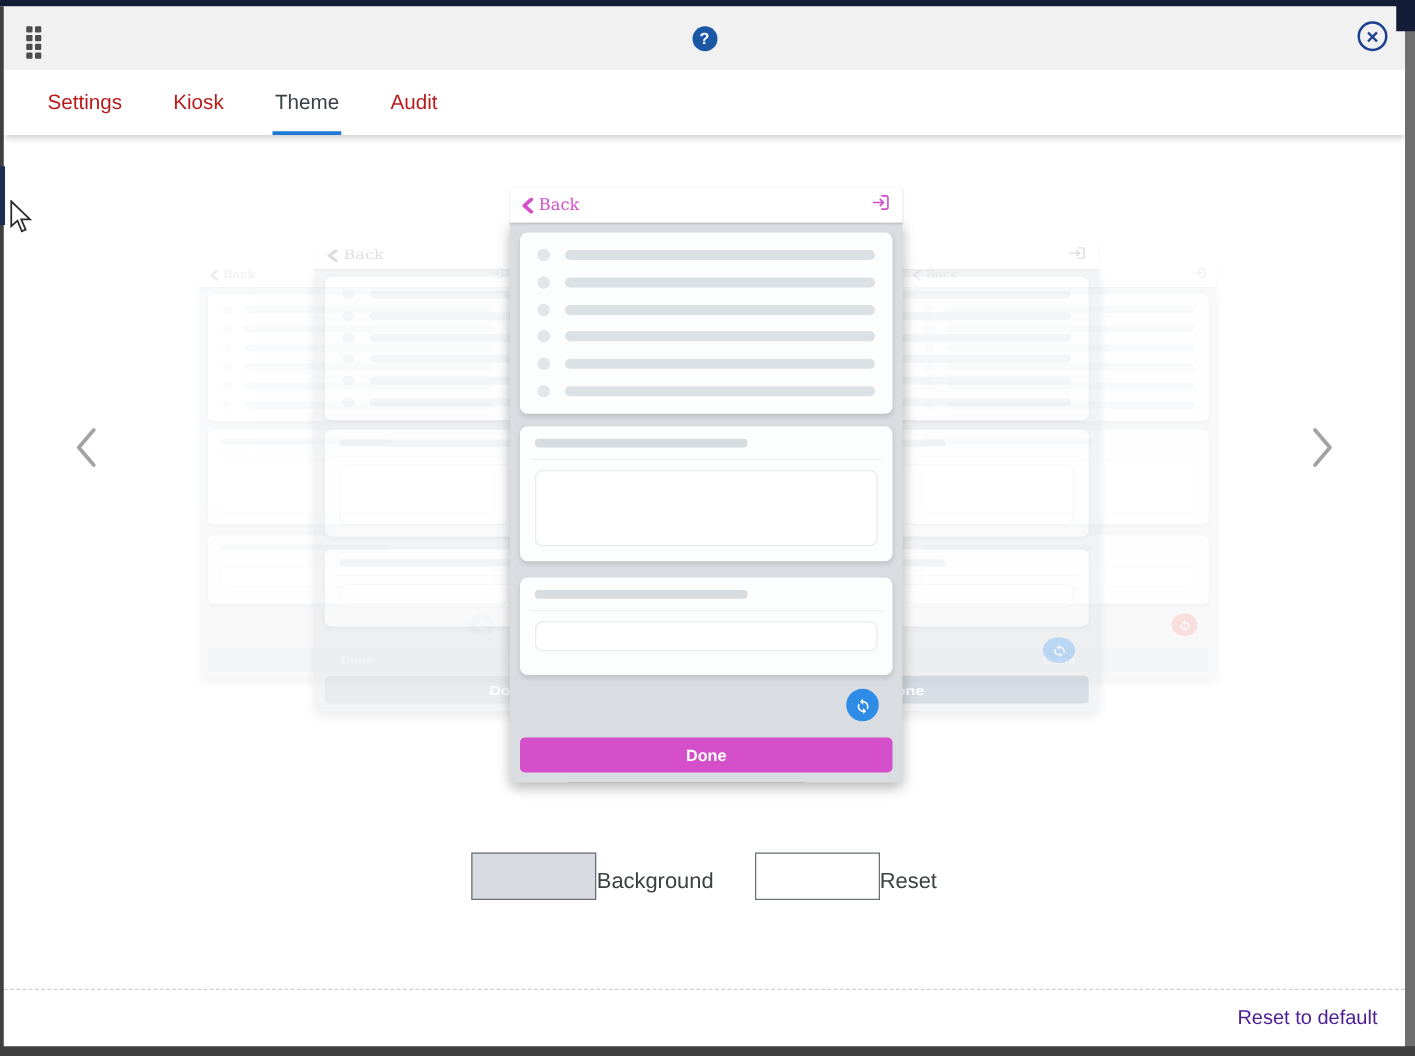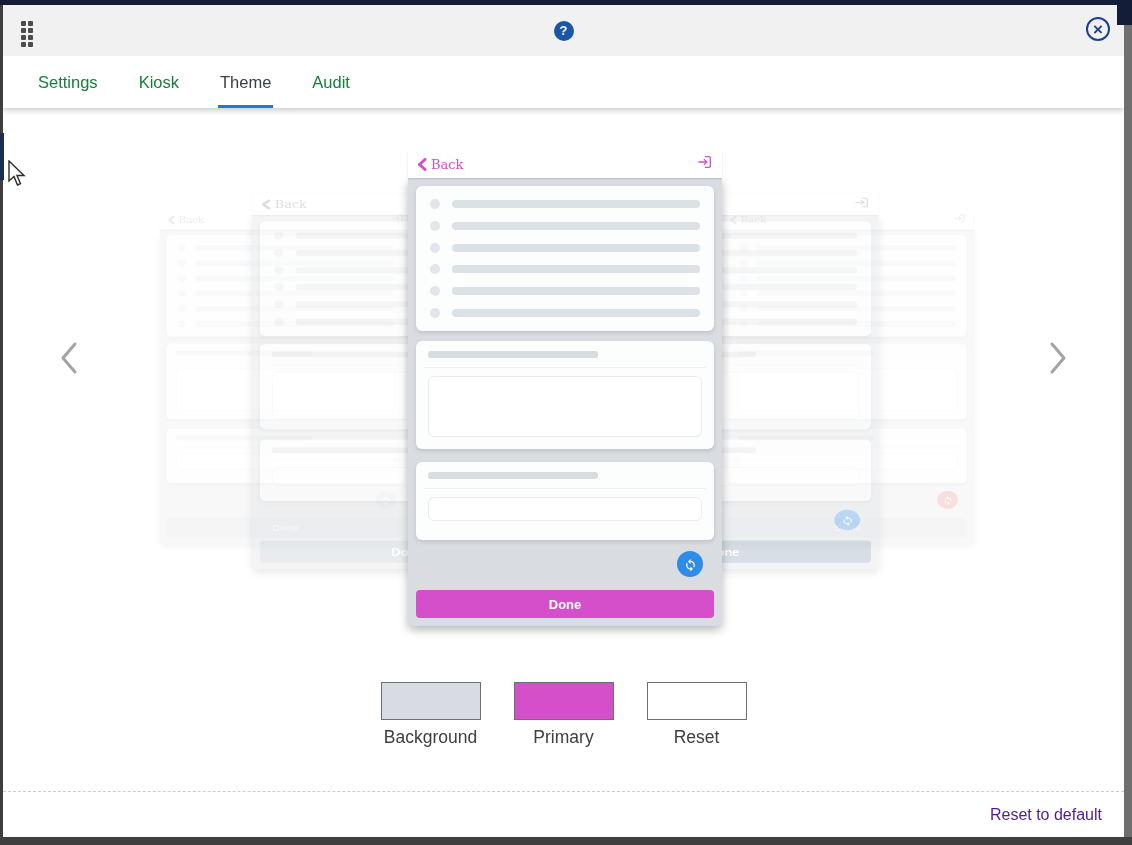--- a/index.html
+++ b/index.html
@@ -35,21 +35,21 @@
     border:2px solid #1c3f8f; color:#1c3f8f; background:transparent;
     font-size:17px; font-weight:bold; line-height:22px; text-align:center; cursor:pointer; padding:0;
   }
 
   
   .tab-bar {
     position:absolute; top:56px; left:3px; right:8px; height:52px; background:#fff;
     display:flex; align-items:stretch; padding-left:33px; gap:37px; z-index:4;
     box-shadow:0 3px 5px rgba(0,0,0,0.18);
   }
-  .tab { display:flex; align-items:center; font-size:16.5px; color:#15803d;
+  .tab { display:flex; align-items:center; font-size:16.5px; color:#b91c1c;
     border-bottom:3px solid transparent; padding:6px 2px 3px; cursor:pointer; }
   .tab.active { color:#394046; border-bottom-color:#1e7ad6; }
 
   
   .content { position:absolute; top:108px; left:3px; right:8px; bottom:54px; background:#fff; overflow:hidden; }
 
   .carousel-stage { position:relative; height:470px; }
   .nav-chevron { position:absolute; top:225px; width:44px; height:50px; display:flex;
     align-items:center; justify-content:center; cursor:pointer; z-index:4; }
   .nav-chevron.left { left:44px; } .nav-chevron.right { right:44px; }
@@ -90,21 +90,21 @@
   
   .theme-select-row { margin-top:16px; display:flex; justify-content:center; align-items:flex-start; gap:12px; }
   .theme-select { width:190px; position:relative; border-bottom:1px solid #9aa0a6;
     padding-bottom:10px; text-align:center; cursor:pointer; }
   .theme-select-value { font-size:17.5px; color:#53575c; }
   .theme-select-caret { position:absolute; right:6px; top:4px; font-size:10px; color:#5f6368; }
   .help-icon.small { width:17px; height:17px; font-size:11px; margin-top:2px; }
 
   
   .swatches { margin-top:56px; display:flex; justify-content:center; gap:33px; }
-  .swatch-group { display:flex; flex-direction:column; align-items:center; }
+  .swatch-group { display:flex; flex-direction:row; align-items:center; }
   .swatch { width:98px; height:36px; border:1px solid #6b7075; cursor:pointer; }
   .swatch-label { margin-top:7px; font-size:17.5px; color:#3c4043; }
 
   
   .footer { position:absolute; left:3px; right:8px; bottom:8px; height:46px; background:#fff;
     border-top:1px dashed #cdcdcd; display:flex; align-items:center; justify-content:flex-end;
     gap:21px; padding-right:22px; box-sizing:border-box; }
   .reset-link { color:#4c1d95; font-size:16px; cursor:pointer; text-decoration:none; }
   .save-btn { background:#2e8ce6; color:#fff; font-weight:bold; font-size:15px;
     border:none; border-radius:4px; padding:10px 15px; cursor:pointer; }
@@ -486,24 +486,20 @@
     </div>
     <span class="help-icon small">?</span>
   </div>
 
   <div class="swatches">
   <div class="swatch-group">
     <div class="swatch" style="background: rgb(216, 220, 226);"></div>
     <div class="swatch-label">Background</div>
   </div>
 
-  <div class="swatch-group">
-    <div class="swatch" style="background: rgb(212, 79, 201);"></div>
-    <div class="swatch-label">Primary</div>
-  </div>
 
 
   <div class="swatch-group">
     <div class="swatch" style="background: rgb(255, 255, 255);"></div>
     <div class="swatch-label">Reset</div>
   </div>
 </div>
 </div>
 
 <div class="footer">

